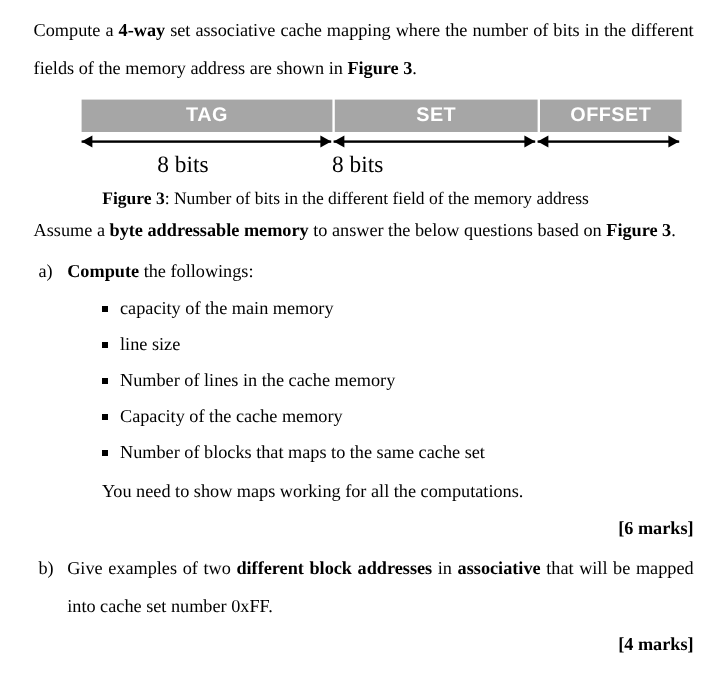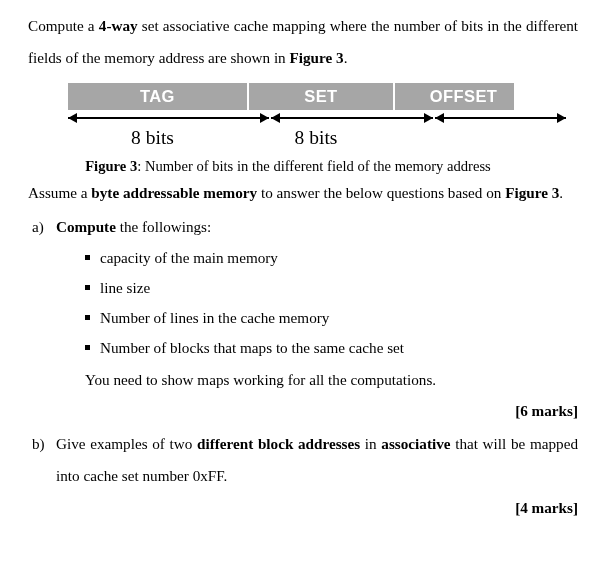--- a/index.html
+++ b/index.html
@@ -37,38 +37,38 @@
   b, .b { font-weight: bold; }
 
   
   .figure {
     margin: 9px 0 0 0;
     padding-left: 40px;
     padding-right: 12px;
   }
   .bar {
     display: flex;
-    width: 446px;
+    width: 516px;
     height: 27px;
     gap: 2px;
   }
   .cell {
     background: #a6a6a6;
     color: #ffffff;
     font-family: "Liberation Sans", "DejaVu Sans", sans-serif;
     font-weight: bold;
     font-size: 16.5px;
     letter-spacing: 0.4px;
     display: flex;
     align-items: center;
     justify-content: center;
   }
   .cell-tag    { width: 209px; }
   .cell-set    { width: 169px; }
-  .cell-offset { width: 118px; padding-left: 18px; }
+  .cell-offset { width: 118px; }
 
   .arrows {
     display: flex;
     width: 498px;
     gap: 2px;
     margin-top: 3px;
   }
   .arrowseg {
     position: relative;
     height: 11px;
@@ -206,20 +206,21 @@
   <div class="qitem">
     <span class="qmarker">a)</span>
     <div class="para"><b>Compute</b><span> the followings:</span></div>
   </div>
 
   <ul class="bullets">
     <li><span class="sq"></span><span>capacity of the main memory</span></li>
     <li><span class="sq"></span><span>line size</span></li>
     <li><span class="sq"></span></li>
     <li><span class="sq"></span><span>Number of lines in the cache memory</span></li>
+    <li><span class="sq"></span><span>Capacity of the cache memory</span></li>
     <li><span class="sq"></span><span>Number of blocks that maps to the same cache set</span></li>
   </ul>
 
   <div class="note">You need to show maps working for all the computations.</div>
   <div class="marks">[6 marks]</div>
 
   <div class="qitem">
     <span class="qmarker">b)</span>
     <div class="para"><span>Give examples of two </span><b>different block addresses</b><span> in </span><b>associative</b><span> that will be mapped into cache set number 0xFF.</span></div>
   </div>

